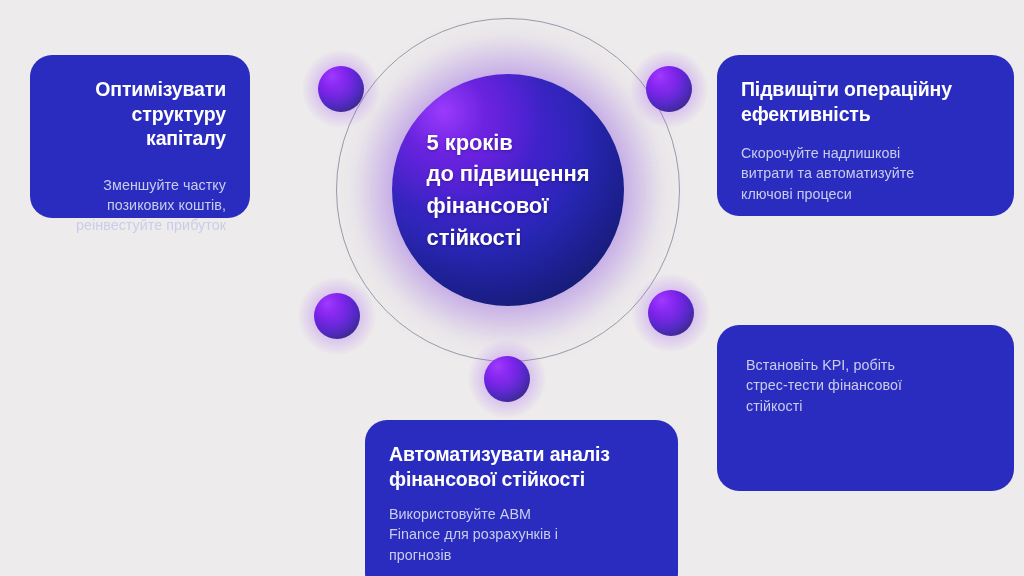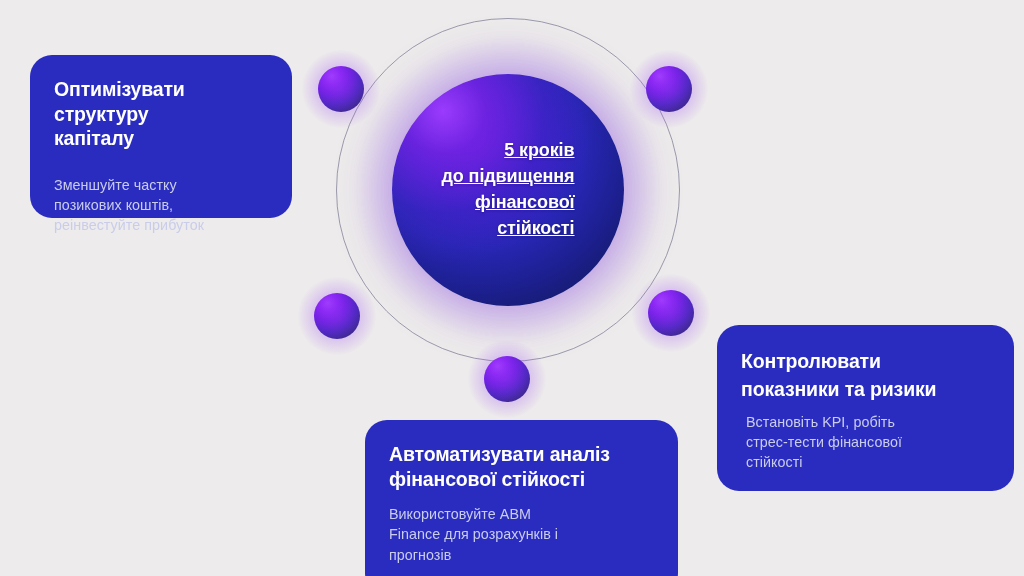--- a/index.html
+++ b/index.html
@@ -34,21 +34,21 @@
     margin-top:24px;
     font-size:14.3px;
     font-weight:normal;
     line-height:1.42;
     color:#c9cdea;
     letter-spacing:0.05px;
     white-space:pre-line;
   }
 
   
-  #card-tl { left:30px;  top:55px;  width:262px; height:163px; }
+  #card-tl { left:30px;  top:55px;  width:220px; height:163px;text-align:right; }
   #card-tr { left:717px; top:55px;  width:297px; height:161px; }
   #card-bl { left:30px;  top:328px; width:278px; height:156px; }
   #card-br { left:717px; top:325px; width:297px; height:166px; }
   #card-bc { left:365px; top:420px; width:313px; height:175px; }
 
   #card-tr .card-body { margin-top:17px; }
   #card-br .card-title { line-height:1.45; }
   #card-br .card-body  { margin-top:8px; padding-left:5px; }
   #card-bc .card-body  { margin-top:13px; }
 
@@ -100,29 +100,28 @@
         #121a50 100%);
     box-shadow:0 0 46px 10px rgba(120,50,220,.34);
     z-index:4;
     display:flex;
     align-items:center;
     justify-content:center;
   }
   #core-text {
     position:relative;
     z-index:5;
-    text-align:right;
+    text-align:left;
     color:#ffffff;
-    font-size:18px;
+    font-size:22px;
     font-weight:bold;
     line-height:1.44;
     letter-spacing:-0.1px;
     white-space:pre-line;
     text-shadow:0 1px 3px rgba(10,10,60,.35);
-    text-decoration:underline;
   }
 
   
   .node {
     position:absolute;
     width:46px; height:46px;
     border-radius:50%;
     z-index:5;
     background:
       radial-gradient(circle at 30% 22%,
@@ -176,25 +175,30 @@
   </div>
 
   <div class="card" id="card-tl">
     <div class="card-title">Оптимізувати структуру
 капіталу</div>
     <div class="card-body">Зменшуйте частку
 позикових коштів,
 реінвестуйте прибуток</div>
   </div>
 
+  <div class="card" id="card-tr">
+    <div class="card-title">Підвищіти операційну
+ефективність</div>
+    <div class="card-body">Скорочуйте надлишкові
+витрати та автоматизуйте
+ключові процеси</div>
+  </div>
 
 
   <div class="card" id="card-br">
-    <div class="card-title">Контролювати
-показники та ризики</div>
     <div class="card-body">Встановіть KPI, робіть
 стрес-тести фінансової
 стійкості</div>
   </div>
 
   <div class="card" id="card-bc">
     <div class="card-title">Автоматизувати аналіз
 фінансової стійкості</div>
     <div class="card-body">Використовуйте ABM
 Finance для розрахунків і

